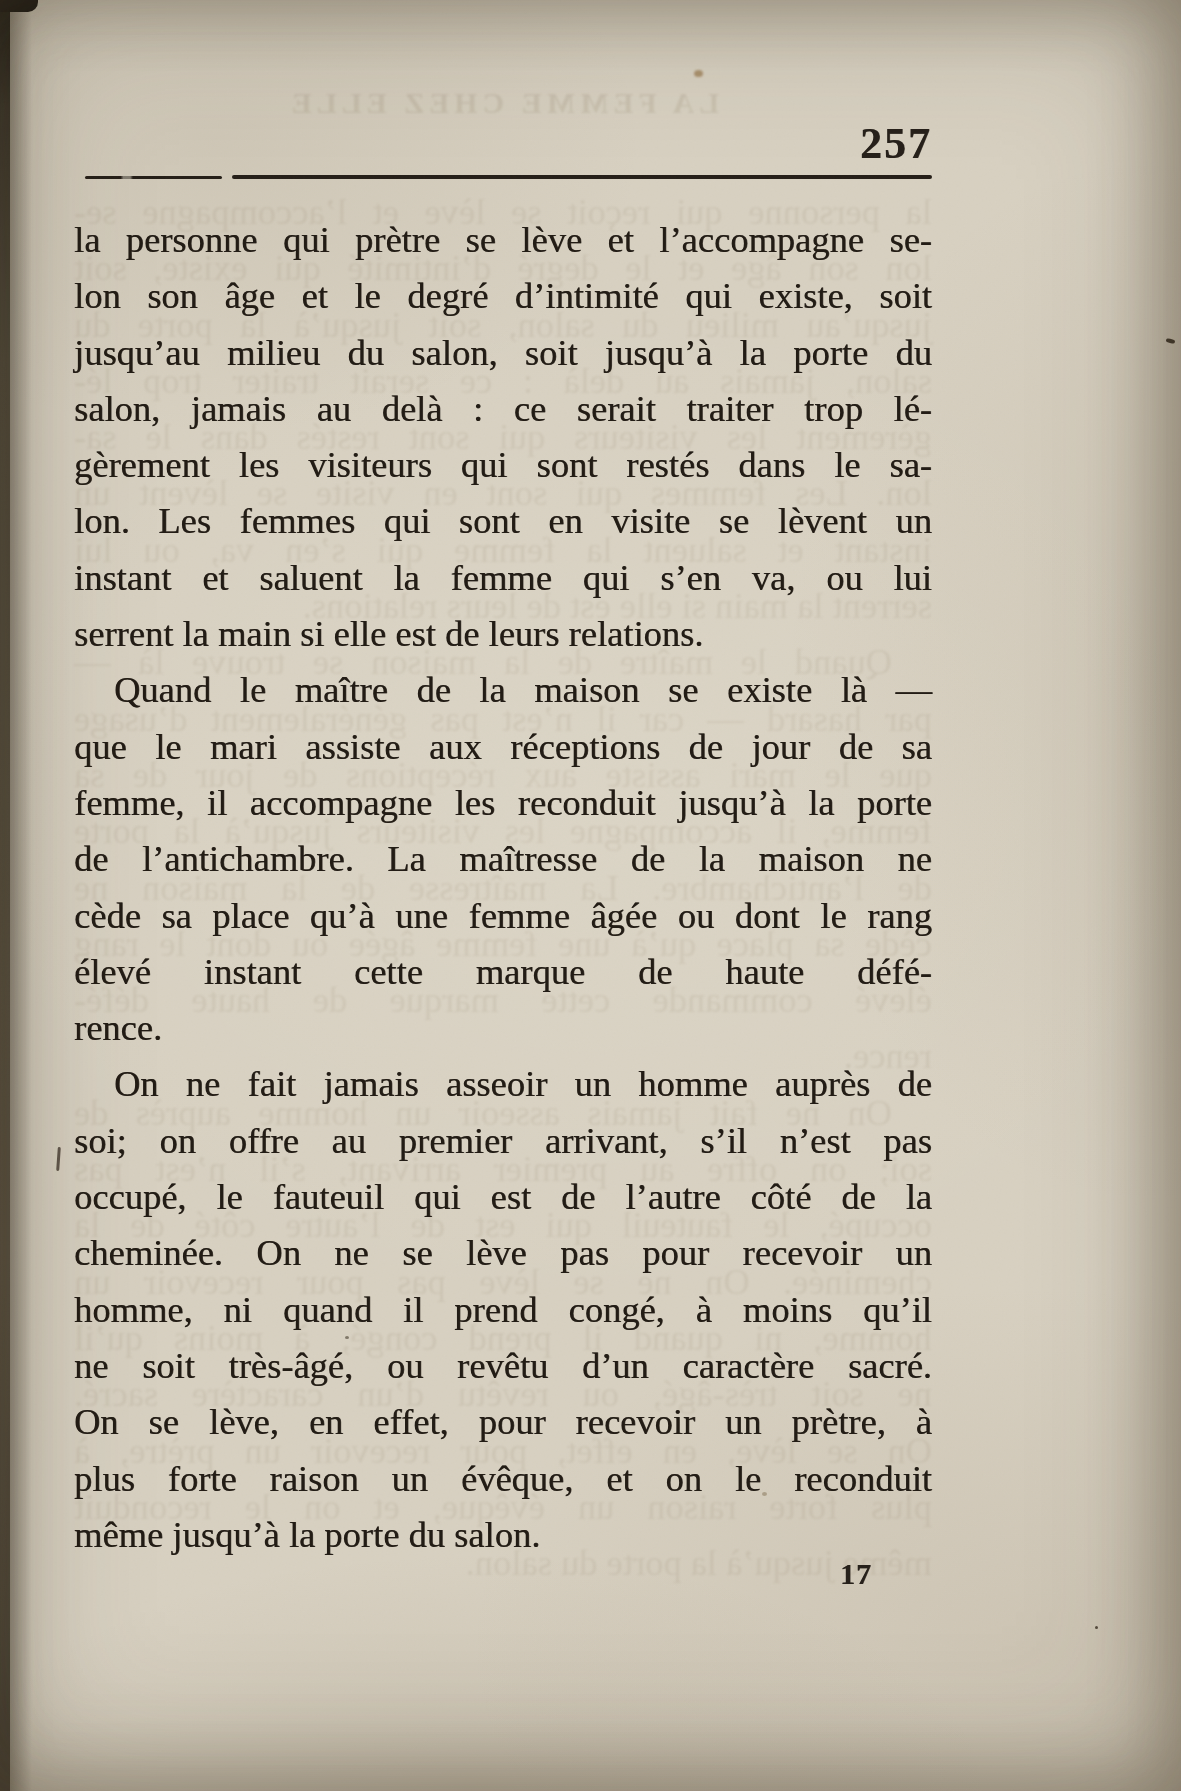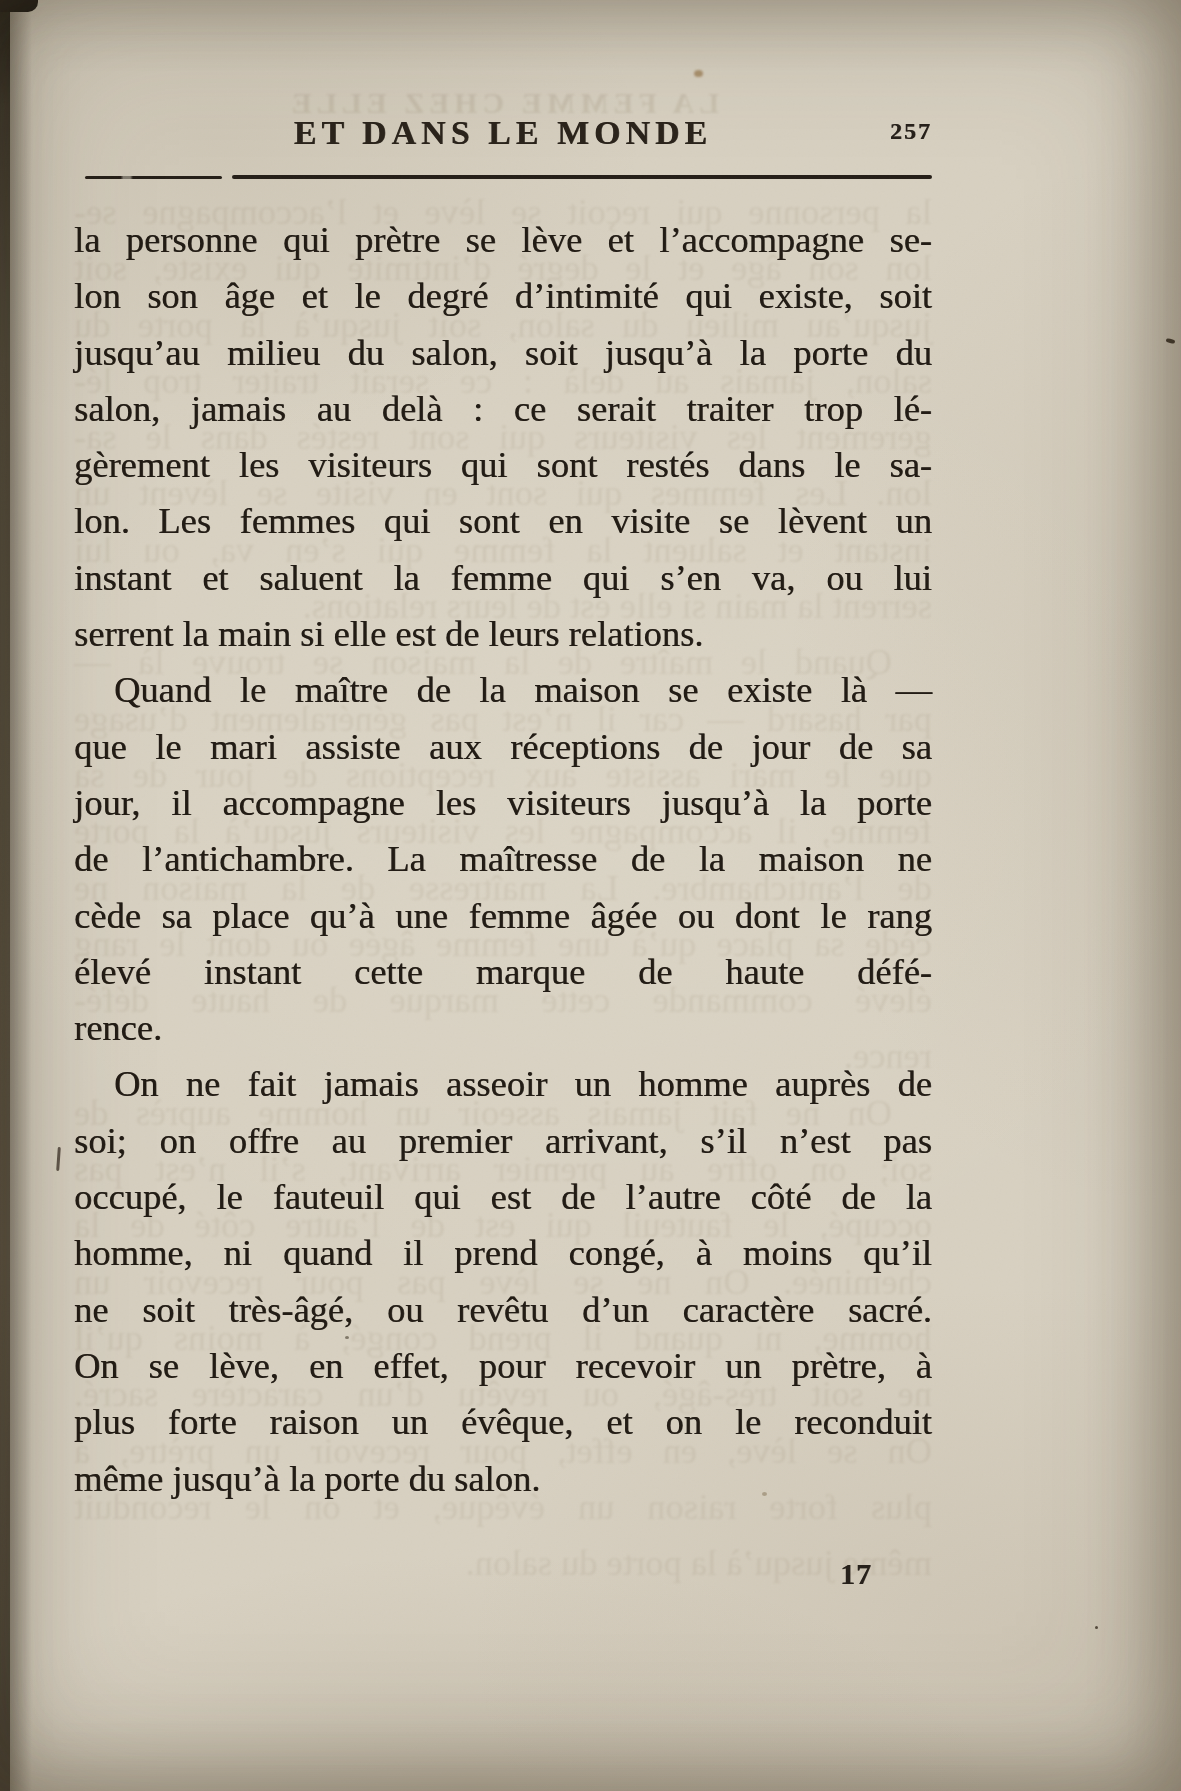--- a/index.html
+++ b/index.html
@@ -51,21 +51,21 @@
   .header-title {
     position:absolute; left:74px; top:114px; width:858px;
     text-align:center;
     font-size:34px; font-weight:bold; letter-spacing:5px;
     color:#2a231b;
     text-shadow: 0.5px 0 rgba(42,35,27,0.7);
   }
   .header-folio {
     position:absolute; left:74px; top:118px; width:858px;
     text-align:right;
-    font-size:24px; font-weight:bold; letter-spacing:2px;
+    font-size:44px; font-weight:bold; letter-spacing:2px;
     color:#26201a;
     text-shadow: 0.5px 0 rgba(38,32,26,0.7);
   }
   .rule { position:absolute; background:#251f18; border-radius:2px; }
   .rule-a { left:85px;  top:176px; width:137px; height:3px;
             background: linear-gradient(to right,#251f18 0 26%, rgba(37,31,24,.45) 28% 33%, #251f18 35% 100%); }
   .rule-b { left:232px; top:175px; width:700px; height:4px; }
 
   
   .body-text {
@@ -138,44 +138,44 @@
       <div class="line">soi; on offre au premier arrivant, s’il n’est pas</div>
       <div class="line">occupé, le fauteuil qui est de l’autre côté de la</div>
       <div class="line">cheminée. On ne se lève pas pour recevoir un</div>
       <div class="line">homme, ni quand il prend congé, à moins qu’il</div>
       <div class="line">ne soit très-âgé, ou revêtu d’un caractère sacré.</div>
       <div class="line">On se lève, en effet, pour recevoir un prètre, à</div>
       <div class="line">plus forte raison un évêque, et on le reconduit</div>
       <div class="line endpara">même jusqu’à la porte du salon.</div>
     </div>
 
-  <div class="header-title">ET DANS LE MONDE</div>
   <div class="header-folio">257</div>
   <div class="rule rule-a"></div>
   <div class="rule rule-b"></div>
 
   <main class="body-text">
       <div class="line">la personne qui prètre se lève et l’accompagne se-</div>
       <div class="line">lon son âge et le degré d’intimité qui existe, soit</div>
       <div class="line">jusqu’au milieu du salon, soit jusqu’à la porte du</div>
       <div class="line">salon, jamais au delà : ce serait traiter trop lé-</div>
       <div class="line">gèrement les visiteurs qui sont restés dans le sa-</div>
       <div class="line">lon. Les femmes qui sont en visite se lèvent un</div>
       <div class="line">instant et saluent la femme qui s’en va, ou lui</div>
       <div class="line endpara">serrent la main si elle est de leurs relations.</div>
       <div class="line indent">Quand le maître de la maison se existe là —</div>
       <div class="line">que le mari assiste aux réceptions de jour de sa</div>
-      <div class="line">jour, il accompagne les visiteurs jusqu’à la porte</div>
+      <div class="line">femme, il accompagne les reconduit jusqu’à la porte</div>
       <div class="line">de l’antichambre. La maîtresse de la maison ne</div>
       <div class="line">cède sa place qu’à une femme âgée ou dont le rang</div>
       <div class="line">élevé instant cette marque de haute défé-</div>
       <div class="line endpara">rence.</div>
       <div class="line indent">On ne fait jamais asseoir un homme auprès de</div>
       <div class="line">soi; on offre au premier arrivant, s’il n’est pas</div>
       <div class="line">occupé, le fauteuil qui est de l’autre côté de la</div>
+      <div class="line">cheminée. On ne se lève pas pour recevoir un</div>
       <div class="line">homme, ni quand il prend congé, à moins qu’il</div>
       <div class="line">ne soit très-âgé, ou revêtu d’un caractère sacré.</div>
       <div class="line">On se lève, en effet, pour recevoir un prètre, à</div>
       <div class="line">plus forte raison un évêque, et on le reconduit</div>
       <div class="line endpara">même jusqu’à la porte du salon.</div>
     </main>
 
   <div class="sig-mark">17</div>
 
   <div class="speck speck-1"></div>

